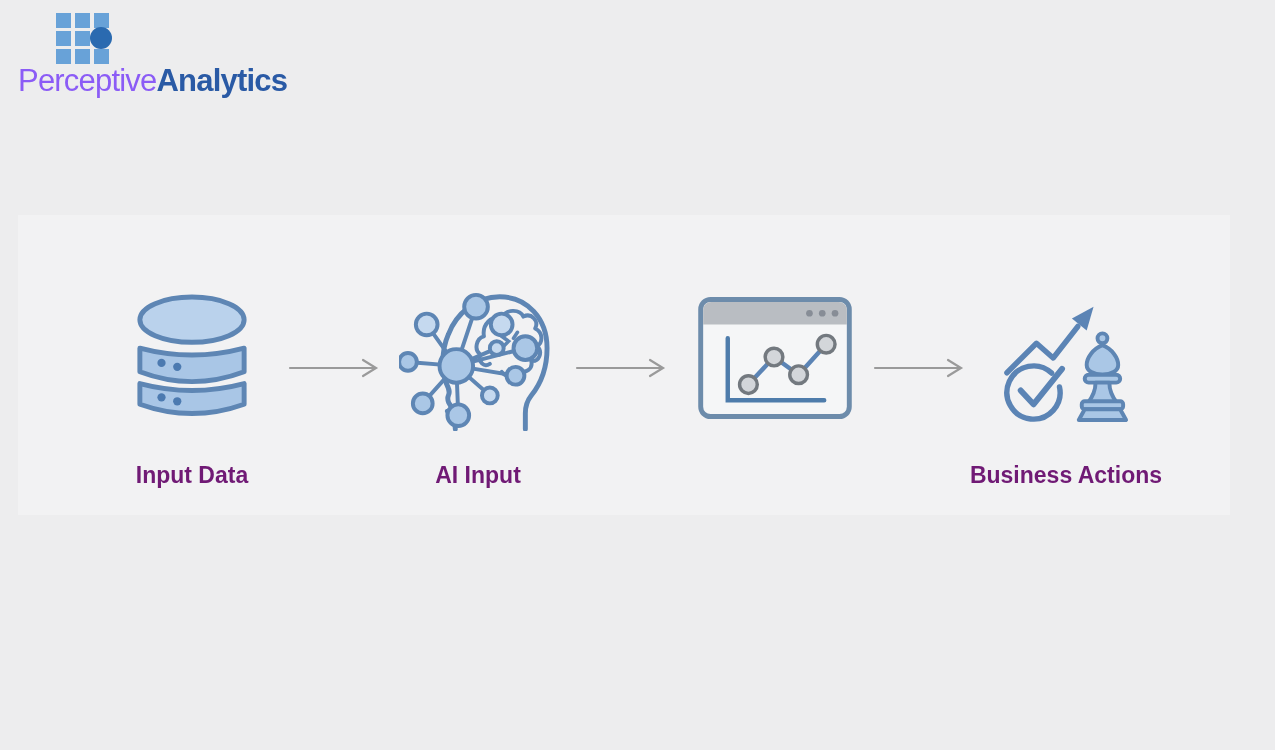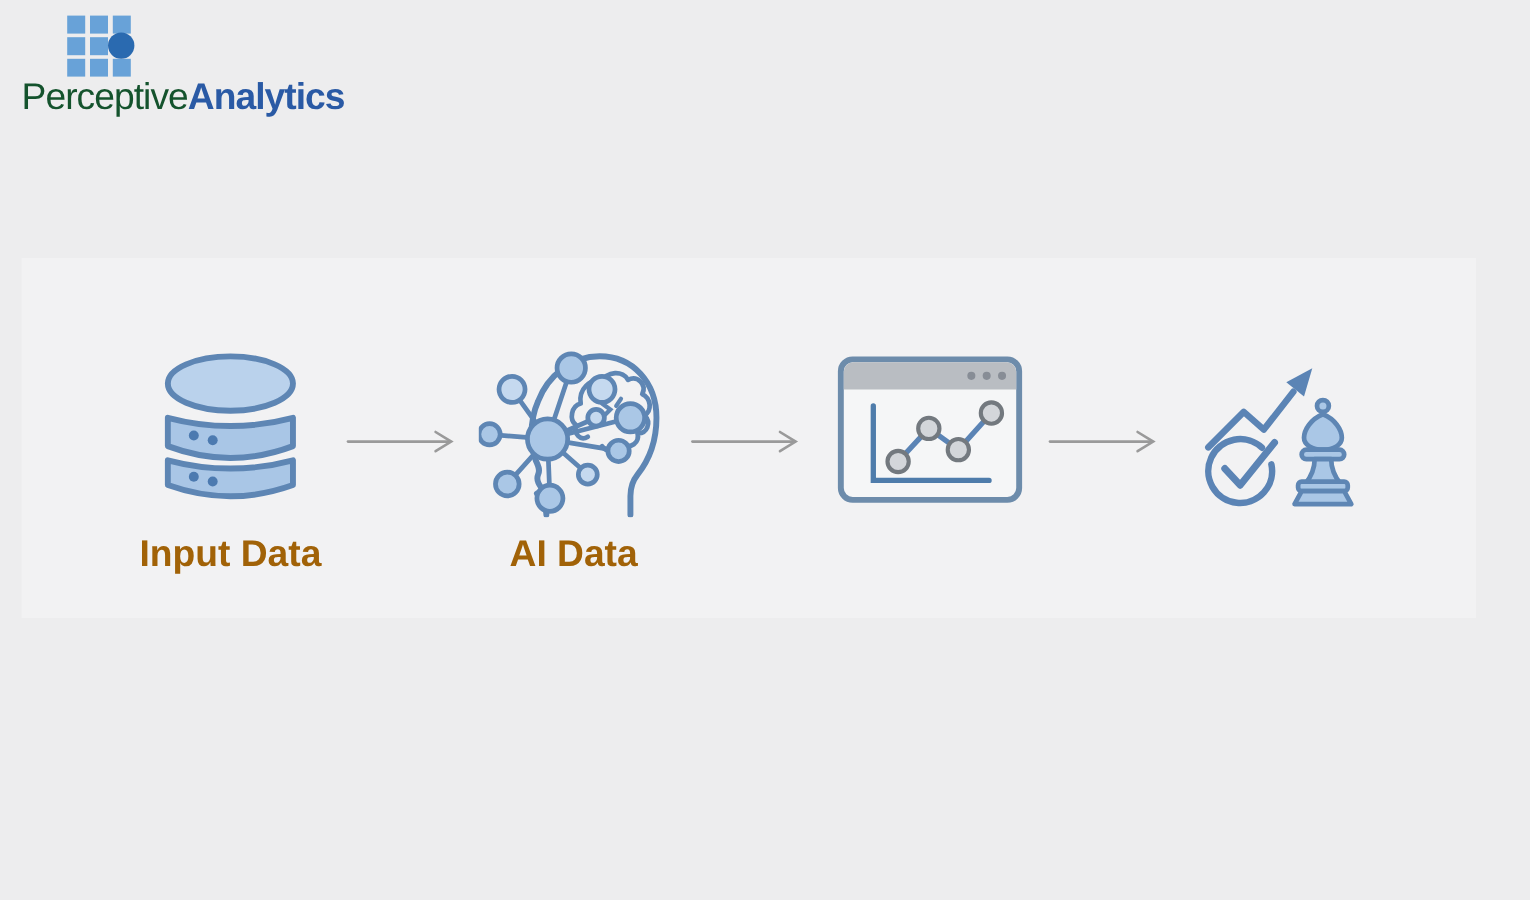--- a/index.html
+++ b/index.html
@@ -5,32 +5,32 @@
   html,body{margin:0;padding:0;}
   body{
     width:1275px;height:750px;position:relative;overflow:hidden;
     background:#ededee;
     font-family:"Liberation Sans","DejaVu Sans",sans-serif;
   }
   
   .logo{position:absolute;left:18px;top:12px;}
   .logo-grid{margin-left:37px;display:block;}
   .logo-text{margin-top:1px;font-size:31px;letter-spacing:-0.8px;line-height:1;white-space:nowrap;}
-  .brand-light{color:#14532d;font-weight:400;}
+  .brand-light{color:#8b5cf6;font-weight:400;}
   .brand-bold{color:#2a5aa5;font-weight:700;text-align:right;}
   
   .panel{
     position:absolute;left:18px;top:215px;width:1212px;height:300px;
     background:#f2f2f3;
   }
   
   .stage{position:absolute;top:286px;width:240px;display:flex;flex-direction:column;align-items:center;}
   .stage .icon-box{height:144px;display:flex;align-items:center;justify-content:center;}
   .stage .stage-label{
-    margin-top:14px;font-size:31px;font-weight:600;color:#a16207;white-space:nowrap;
+    margin-top:32px;font-size:23px;font-weight:600;color:#701a75;white-space:nowrap;
   }
   .stage-1{left:72px;}
   .stage-2{left:358px;}
   .stage-3{left:655px;}
   .stage-4{left:946px;}
   
   .flow-arrow{position:absolute;top:357px;}
   .arrow-1{left:287px;}
   .arrow-2{left:574px;}
   .arrow-3{left:872px;}
@@ -114,21 +114,21 @@
         <circle cx="28" cy="40" r="11" fill="#c5d9ef"></circle>
         <circle cx="9" cy="78" r="9" fill="#aac7e6"></circle>
         <circle cx="24" cy="120" r="10" fill="#aac7e6"></circle>
         <circle cx="60" cy="132" r="11" fill="#aac7e6"></circle>
         <circle cx="92" cy="112" r="8" fill="#c5d9ef"></circle>
         <circle cx="99" cy="64" r="7" fill="#c5d9ef"></circle>
         <circle cx="58" cy="82" r="17" fill="#aac7e6"></circle>
       </g>
     </svg>
   </div>
-  <div class="stage-label">AI Data</div>
+  <div class="stage-label">AI Input</div>
 </div>
 
 <svg class="flow-arrow arrow-2" width="96" height="22" viewBox="0 0 96 22">
   <g stroke="#9a9a9a" stroke-width="2.2" fill="none" stroke-linecap="round">
     <line x1="3" y1="11" x2="88" y2="11"></line>
     <polyline points="76,3 89,11 76,19"></polyline>
   </g>
 </svg>
 
 <div class="stage stage-3">
@@ -173,13 +173,14 @@
       <g fill="#aac7e6" stroke="#5e86b4" stroke-width="4" stroke-linejoin="round">
         <circle cx="103" cy="49" r="5"></circle>
         <path d="M103,56 C93,60 87,69 87,76 C87,82 94,86 103,86 C112,86 119,82 119,76 C119,69 113,60 103,56 Z"></path>
         <rect x="85" y="86" width="36" height="8" rx="4"></rect>
         <path d="M96,94 L110,94 C110,103 114,110 118,115 L88,115 C92,110 96,103 96,94 Z"></path>
         <rect x="82" y="113" width="42" height="8" rx="3"></rect>
         <path d="M85,121 L121,121 L127,132 L79,132 Z"></path>
       </g>
     </svg>
   </div>
+  <div class="stage-label">Business Actions</div>
 </div>
 
 </body></html>

